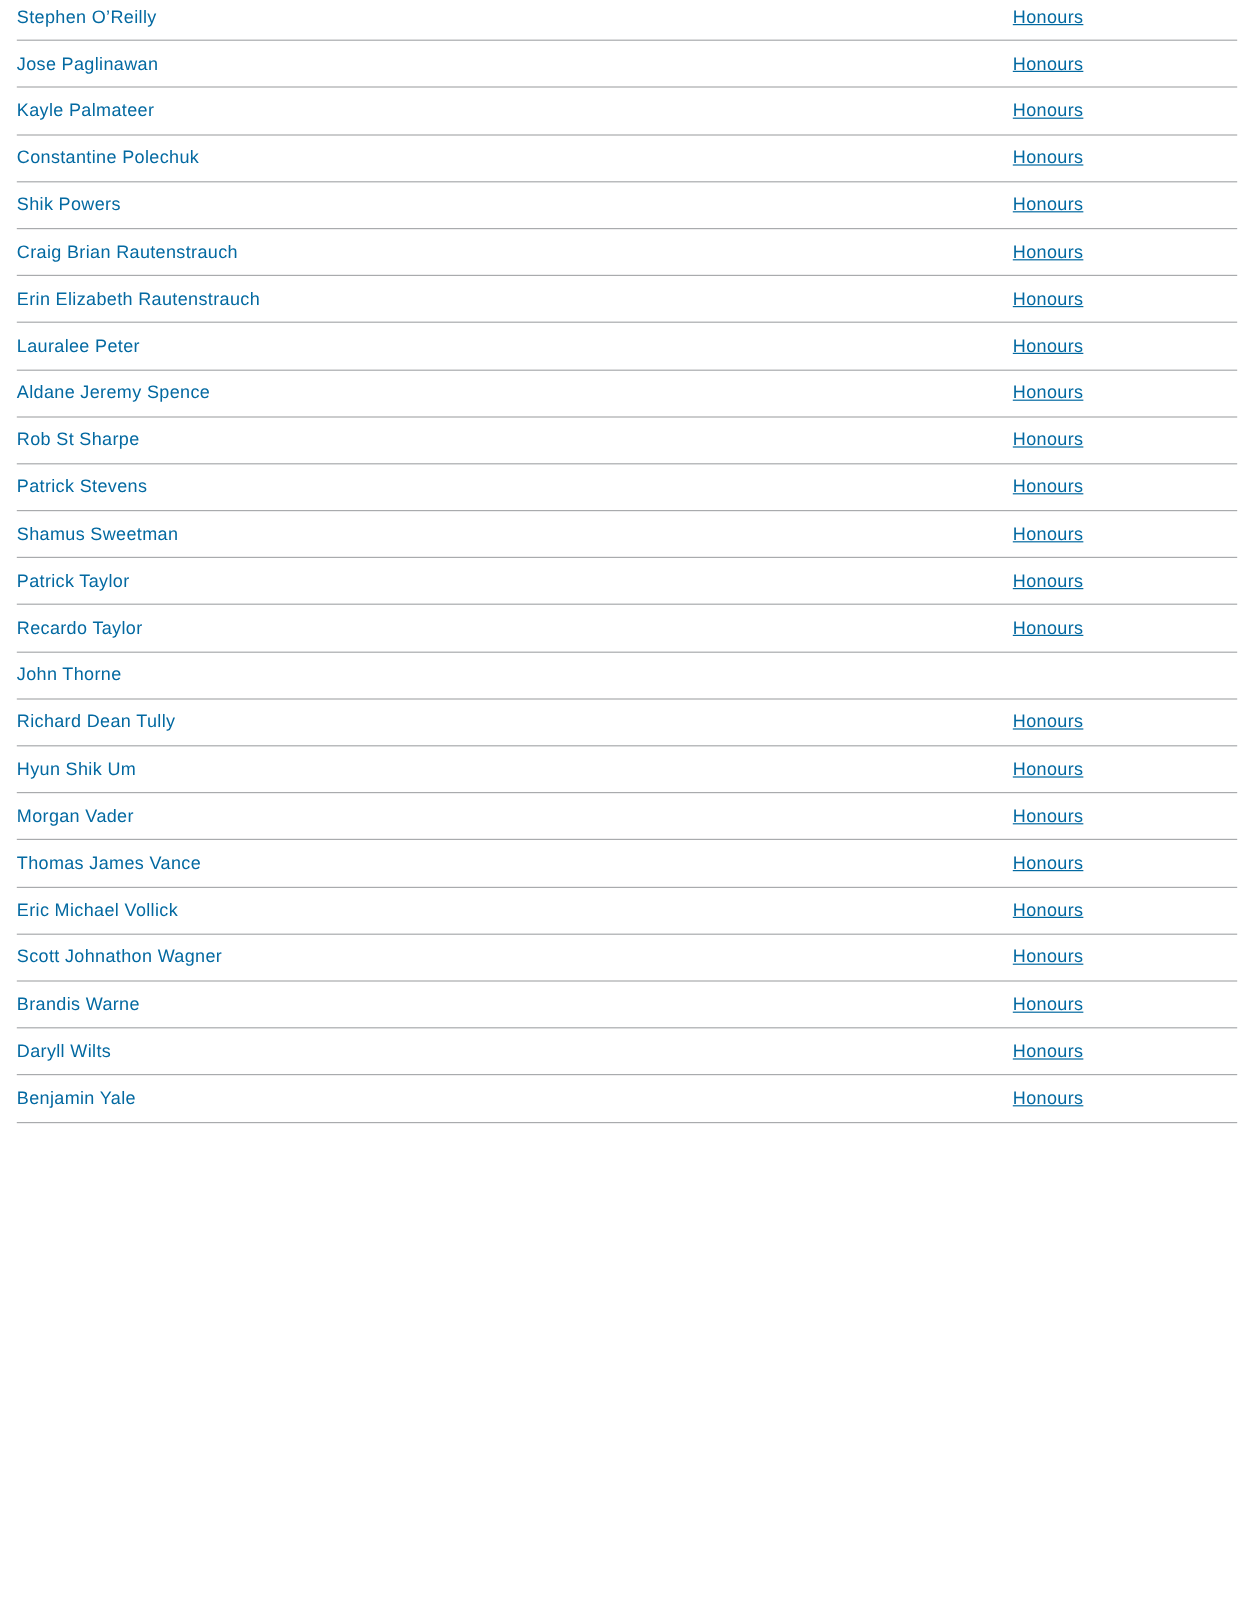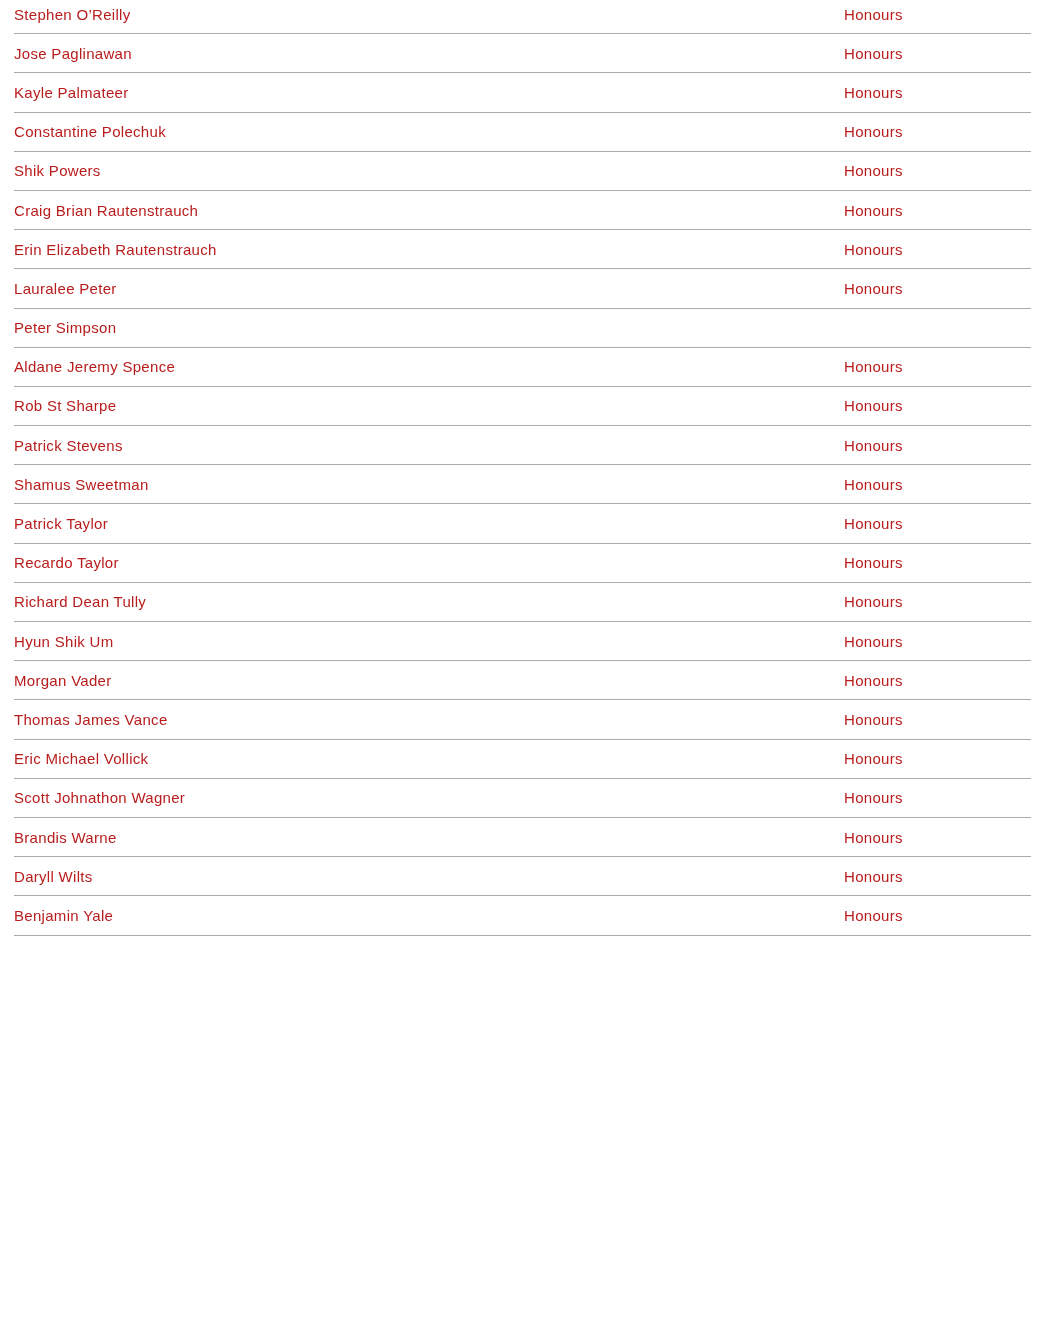--- a/index.html
+++ b/index.html
@@ -20,31 +20,32 @@
   .row {
     position: relative;
     height: 39.2px;
     box-sizing: border-box;
     border-bottom: 1px solid #a9abad;
     display: flex;
     align-items: center;
   }
   .cell {
     font-size: 15px;
-    color: #b91c1c;
+    color: #0369a1;
     letter-spacing: 0.3px;
     white-space: nowrap;
   }
   .cell.name {
     position: absolute;
     left: 0;
   }
   .cell.honours {
     position: absolute;
     left: 830px;
+    text-decoration: underline;
   }
 </style>
 </head>
 <body>
 
 <div class="list">
 
     <div class="row">
       <span class="cell name">Stephen O’Reilly</span>
       <span class="cell honours">Honours</span>
@@ -80,24 +81,20 @@
       <span class="cell name">Erin Elizabeth Rautenstrauch</span>
       <span class="cell honours">Honours</span>
     </div>
 
 
     <div class="row">
       <span class="cell name">Lauralee Peter</span>
       <span class="cell honours">Honours</span>
     </div>
 
-    <div class="row">
-      <span class="cell name">Peter Simpson</span>
-      <span class="cell honours"></span>
-    </div>
 
 
     <div class="row">
       <span class="cell name">Aldane Jeremy Spence</span>
       <span class="cell honours">Honours</span>
     </div>
 
     <div class="row">
       <span class="cell name">Rob St Sharpe</span>
       <span class="cell honours">Honours</span>
@@ -116,20 +113,24 @@
     <div class="row">
       <span class="cell name">Patrick Taylor</span>
       <span class="cell honours">Honours</span>
     </div>
 
     <div class="row">
       <span class="cell name">Recardo Taylor</span>
       <span class="cell honours">Honours</span>
     </div>
 
+    <div class="row">
+      <span class="cell name">John Thorne</span>
+      <span class="cell honours"></span>
+    </div>
 
 
     <div class="row">
       <span class="cell name">Richard Dean Tully</span>
       <span class="cell honours">Honours</span>
     </div>
 
     <div class="row">
       <span class="cell name">Hyun Shik Um</span>
       <span class="cell honours">Honours</span>

